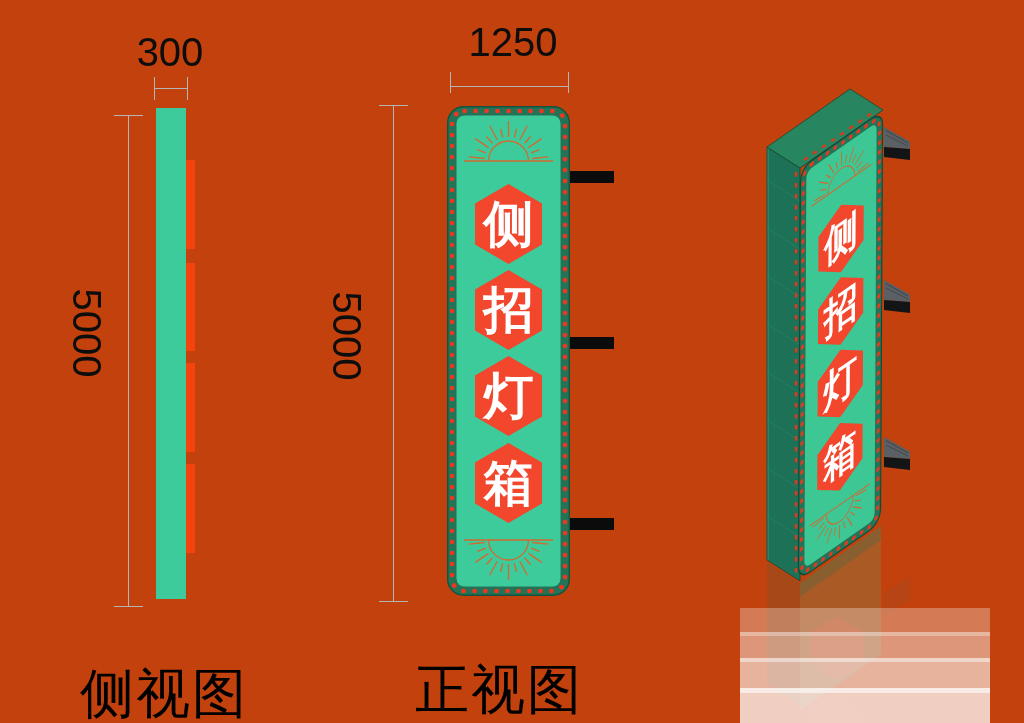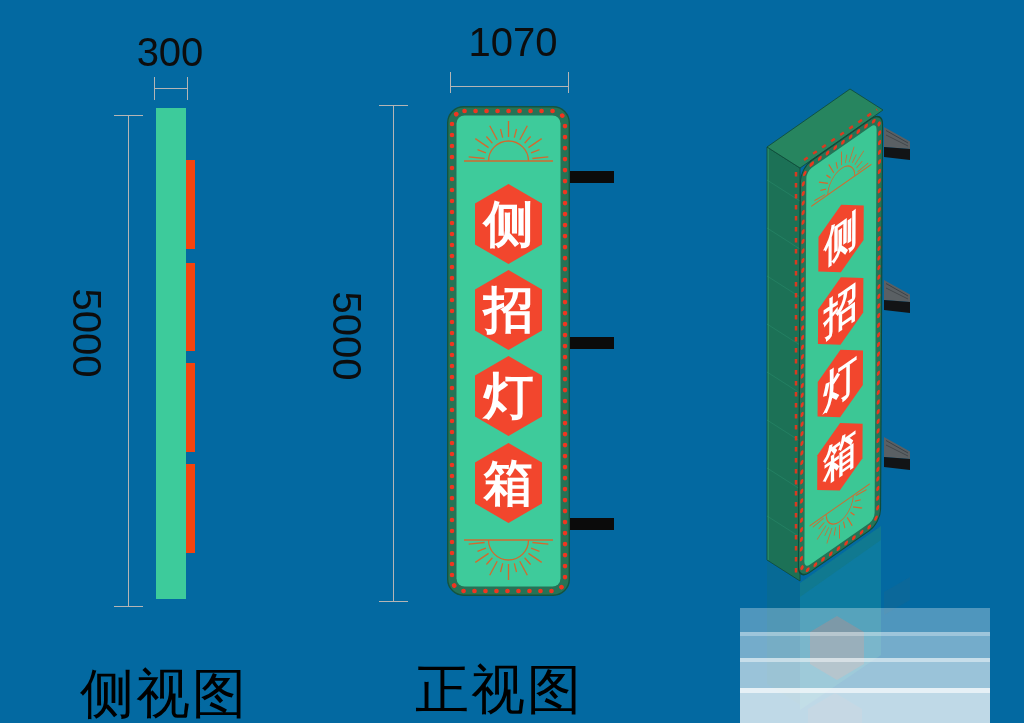--- a/index.html
+++ b/index.html
@@ -1,16 +1,16 @@
 <!DOCTYPE html>
 <html><head>
 <meta charset="utf-8">
 <style>
   html,body{margin:0;padding:0;background:#fff;}
-  #canvas{position:relative;width:1024px;height:723px;background:#0369a1;overflow:hidden;
+  #canvas{position:relative;width:1024px;height:723px;background:#c2410c;overflow:hidden;
           font-family:"Liberation Sans",sans-serif;}
   .dl{position:absolute;background:#b5b5b5;}
   .dimtext{position:absolute;color:#0d0d0d;font-size:40px;text-align:center;line-height:1.1;}
   .rot90{transform:rotate(90deg);}
   .caption{position:absolute;color:#000;font-size:54px;font-weight:500;letter-spacing:2px;z-index:2;white-space:nowrap;}
   .strip{position:absolute;background:#3DCB9B;}
   .oseg{position:absolute;background:#F5430D;}
   .bracket{position:absolute;background:#0B0B0B;}
   .watermark{position:absolute;z-index:1;color:#c9c9c9;font-size:22px;font-weight:700;font-style:italic;
              letter-spacing:1px;white-space:nowrap;opacity:.85;
@@ -40,21 +40,21 @@
     <div class="strip" style="left:156px;top:108px;width:30px;height:491px;"></div>
     <div class="oseg" style="left:186px;top:160px;width:9px;height:89px;"></div>
     <div class="oseg" style="left:186px;top:263px;width:9px;height:88px;"></div>
     <div class="oseg" style="left:186px;top:363px;width:9px;height:89px;"></div>
     <div class="oseg" style="left:186px;top:464px;width:9px;height:89px;"></div>
     <div class="caption" style="left:80px;top:658px;">侧视图</div>
   </div>
 
   <div>
 
-    <div class="dimtext" style="left:453px;top:20px;width:120px;">1070</div>
+    <div class="dimtext" style="left:453px;top:20px;width:120px;">1250</div>
     <div class="dl" style="left:450px;top:72px;width:1px;height:21px;"></div>
     <div class="dl" style="left:568px;top:72px;width:1px;height:21px;"></div>
     <div class="dl" style="left:450px;top:86px;width:119px;height:1px;"></div>
 
     <div class="dl" style="left:379px;top:105px;width:29px;height:1px;"></div>
     <div class="dl" style="left:393px;top:105px;width:1px;height:497px;"></div>
     <div class="dl" style="left:379px;top:601px;width:29px;height:1px;"></div>
     <div class="dimtext rot90" style="left:302px;top:311px;width:90px;height:50px;line-height:50px;">5000</div>
 
     <div class="bracket" style="left:569px;top:171px;width:45px;height:12px;"></div>

